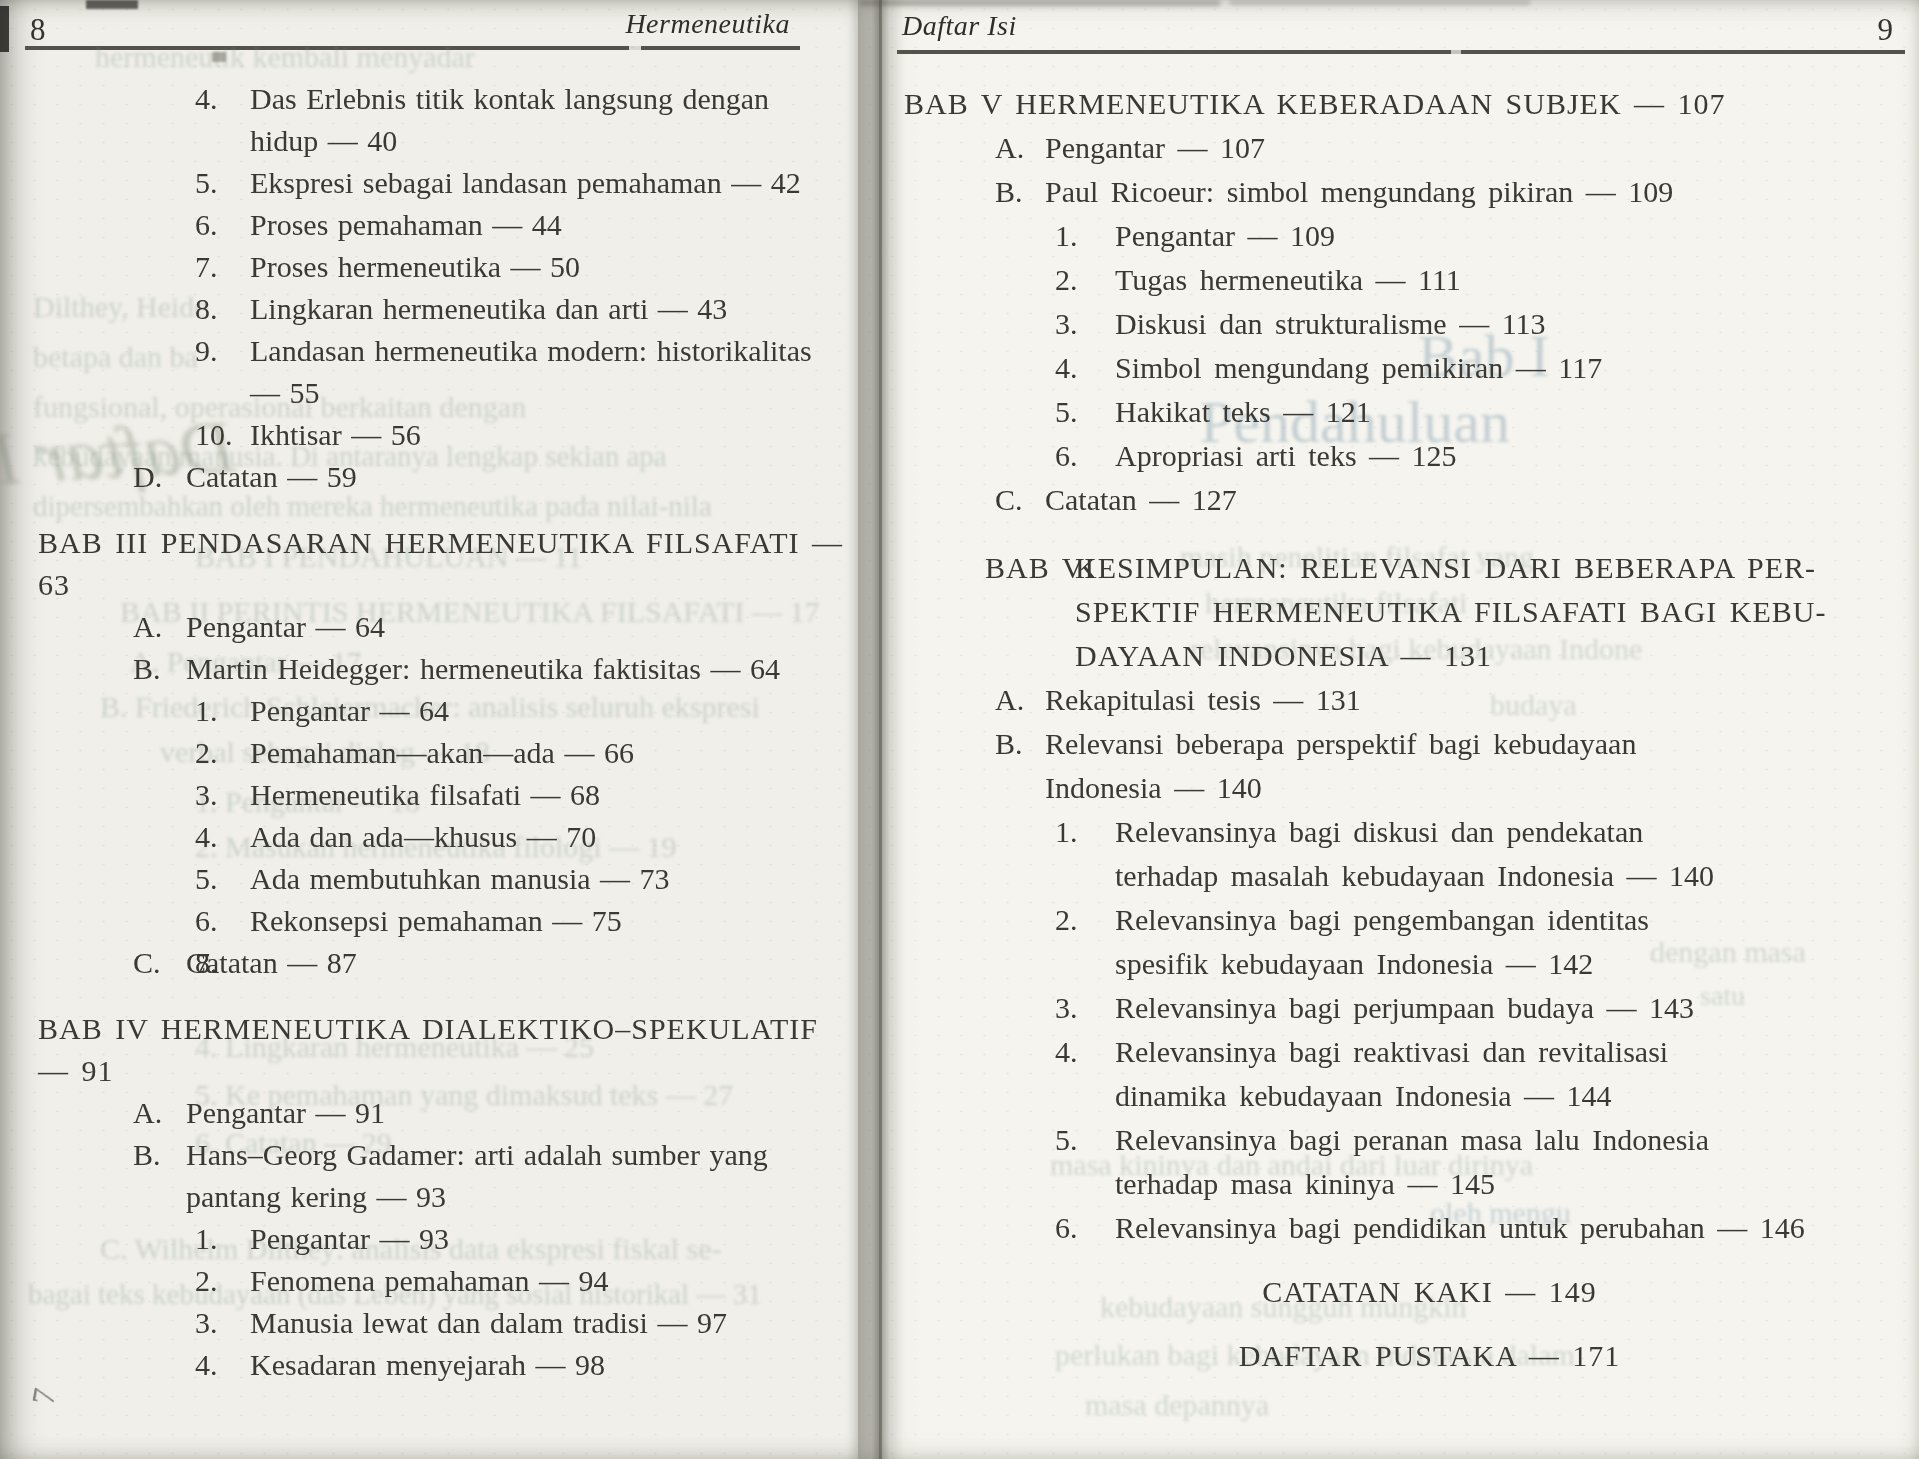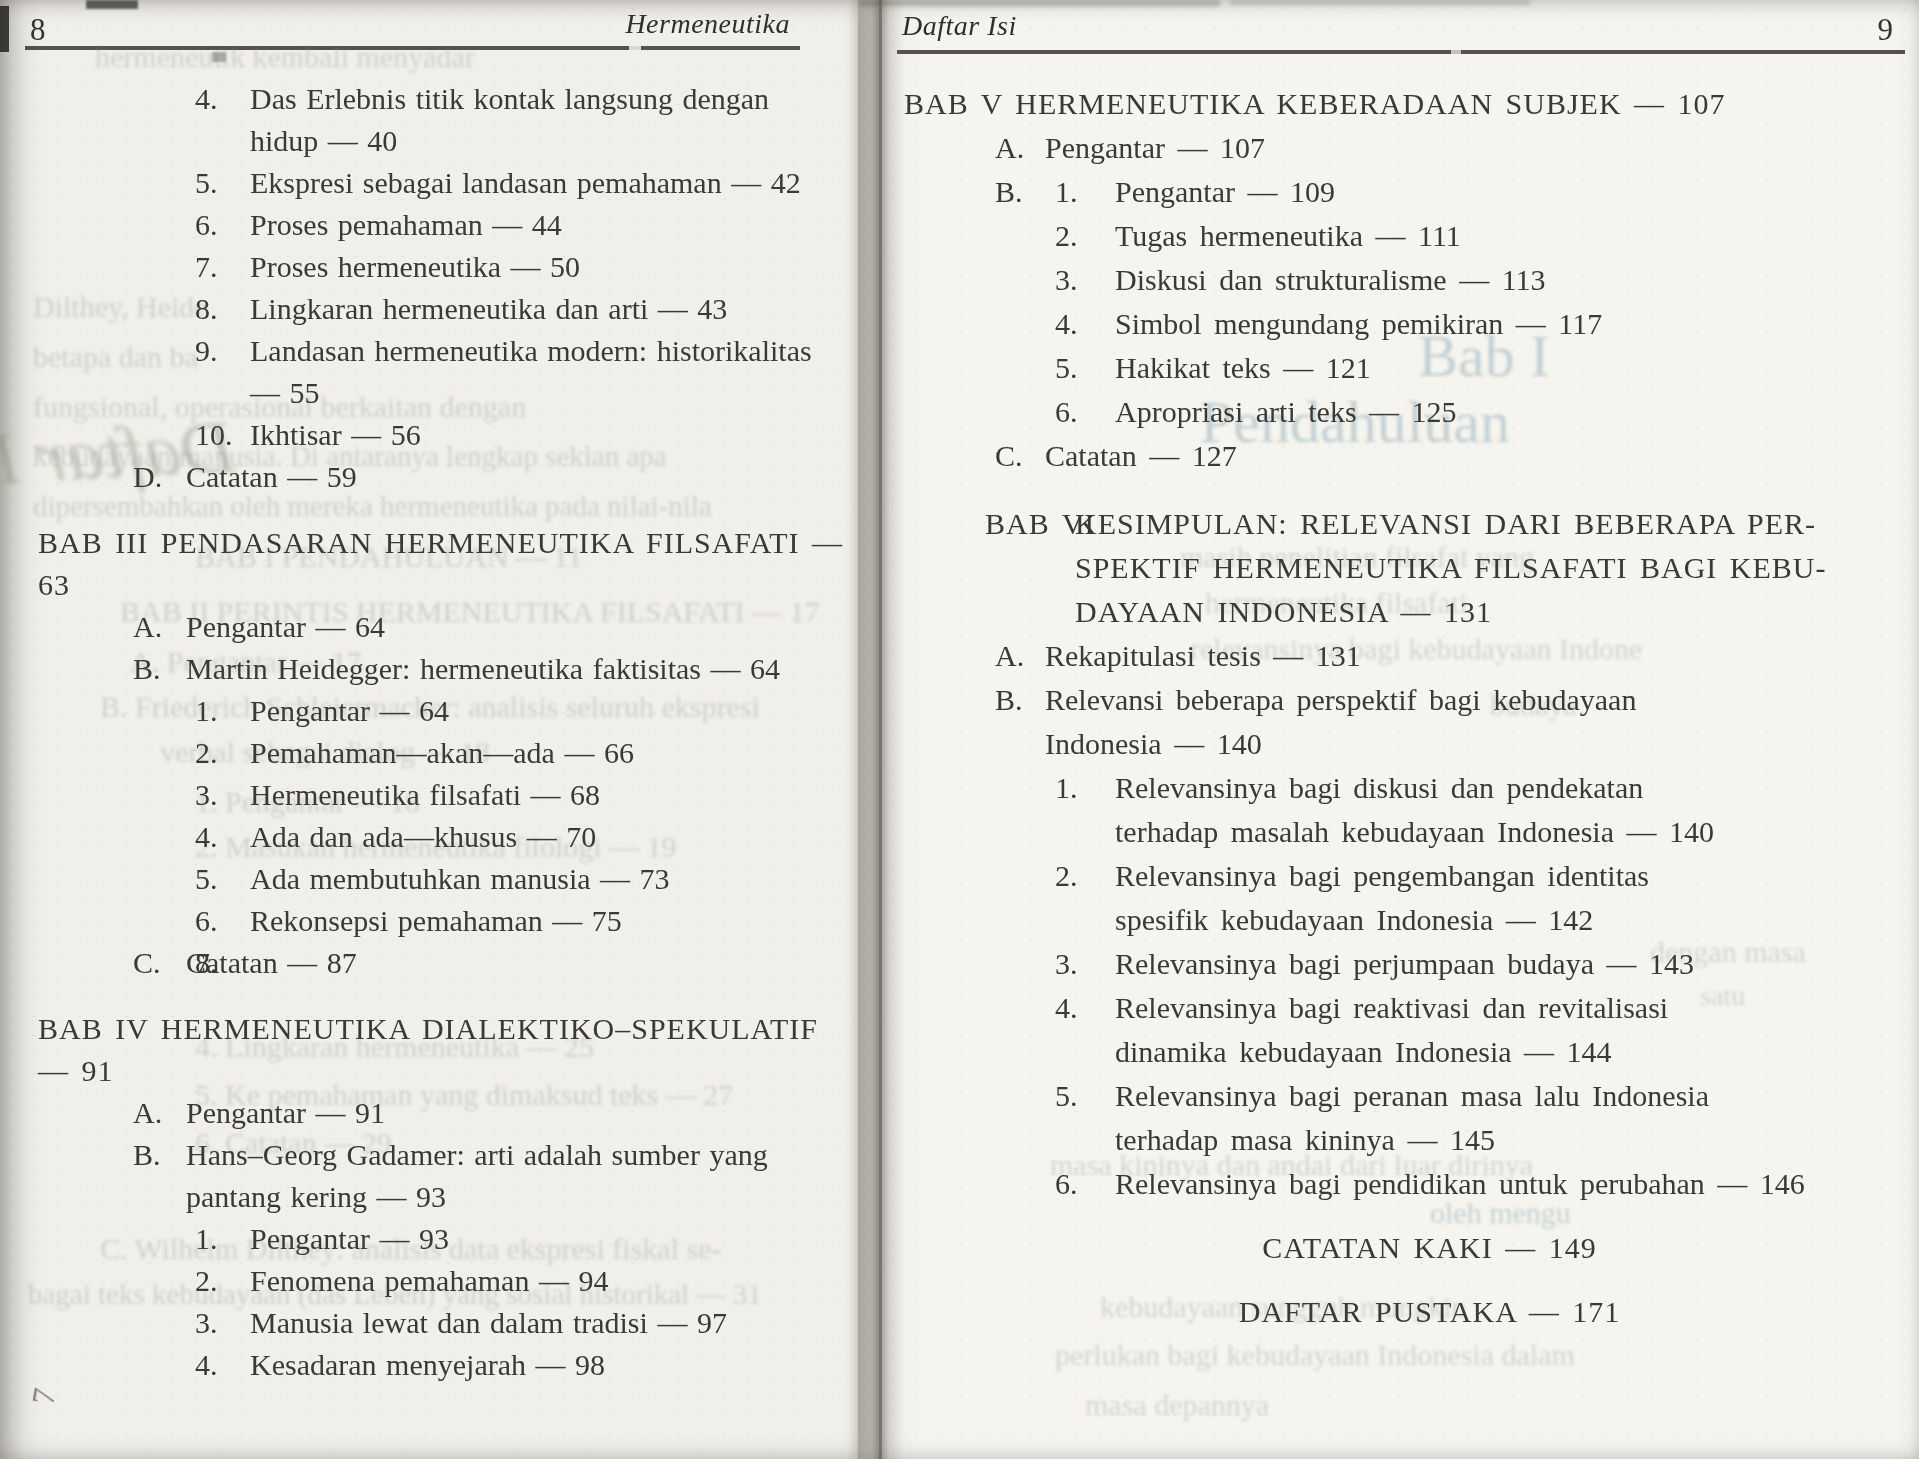--- a/index.html
+++ b/index.html
@@ -111,21 +111,21 @@
       </div>
   </div>
 
   <div class="page page-right">
     <span class="running-title running-title-right">Daftar Isi</span>
     <span class="pagenum pagenum-right">9</span>
     <div class="rule rule-right"></div>
     <div class="toc toc-right" id="right-toc">
         <div class="entry bab"><span class="txt">BAB V HERMENEUTIKA KEBERADAAN SUBJEK — 107</span></div>
         <div class="entry letter"><span class="marker">A.</span><span class="txt">Pengantar — 107</span></div>
-        <div class="entry letter"><span class="marker">B.</span></div>
+        <div class="entry letter"><span class="marker">B.</span><span class="txt">Paul Ricoeur: simbol mengundang pikiran — 109</span></div>
         <div class="entry num"><span class="marker">1.</span><span class="txt">Pengantar — 109</span></div>
         <div class="entry num"><span class="marker">2.</span><span class="txt">Tugas hermeneutika — 111</span></div>
         <div class="entry num"><span class="marker">3.</span><span class="txt">Diskusi dan strukturalisme — 113</span></div>
         <div class="entry num"><span class="marker">4.</span><span class="txt">Simbol mengundang pemikiran — 117</span></div>
         <div class="entry num"><span class="marker">5.</span><span class="txt">Hakikat teks — 121</span></div>
         <div class="entry num"><span class="marker">6.</span><span class="txt">Apropriasi arti teks — 125</span></div>
         <div class="entry letter"><span class="marker">C.</span><span class="txt">Catatan — 127</span></div>
         <div class="entry bab bab-wrap"><span class="marker">BAB VI</span><span class="txt">KESIMPULAN: RELEVANSI DARI BEBERAPA PER-
 SPEKTIF HERMENEUTIKA FILSAFATI BAGI KEBU-
 DAYAAN INDONESIA — 131</span></div>

